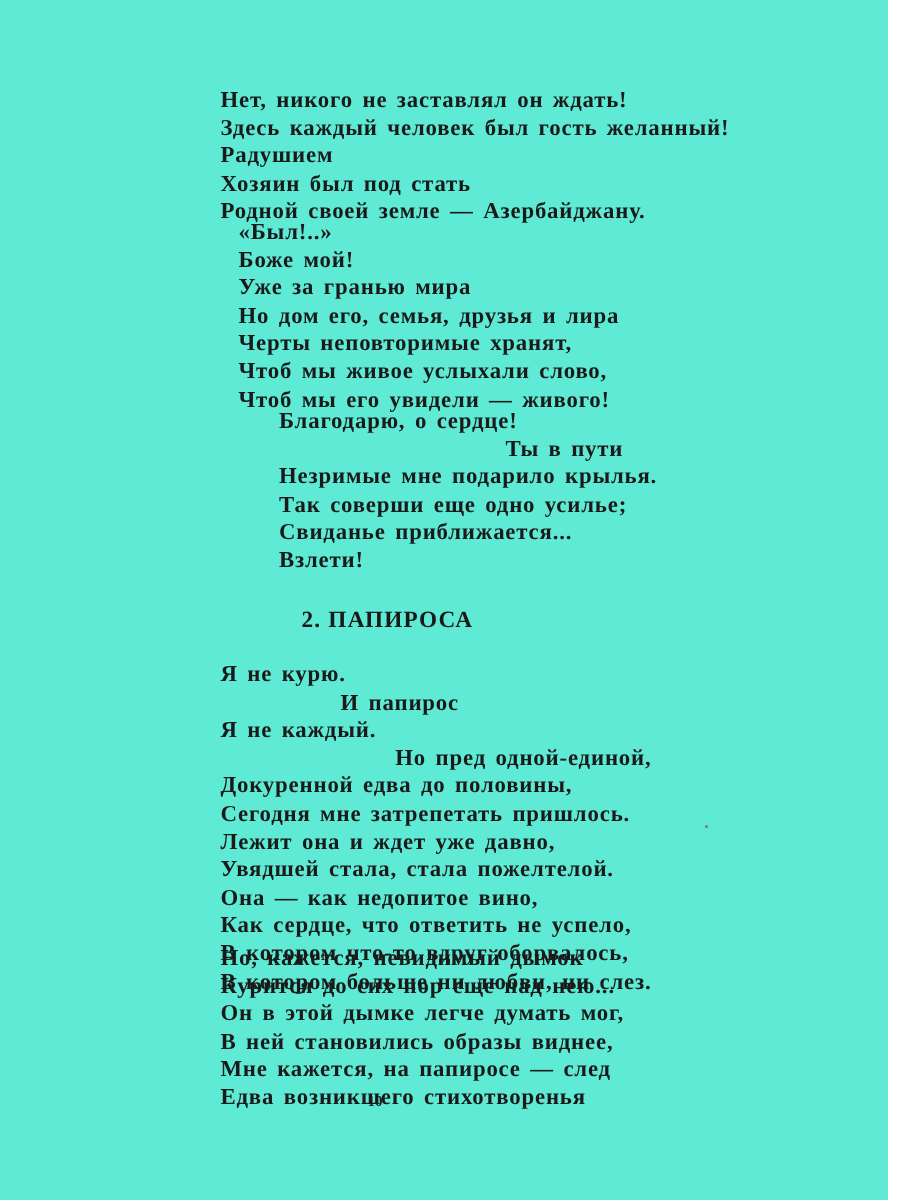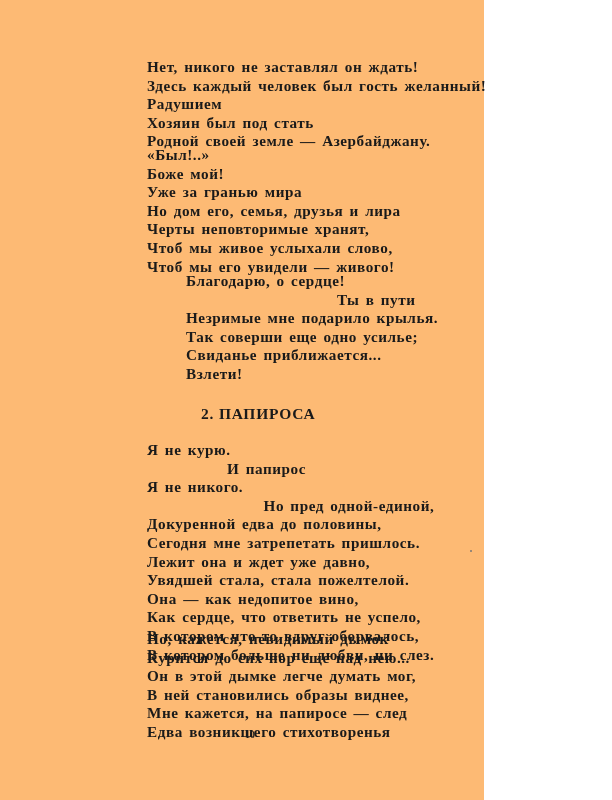--- a/index.html
+++ b/index.html
@@ -11,22 +11,22 @@
       width: 612px;
       height: 800px;
       position: relative;
       overflow: hidden;
       font-family: "Liberation Serif", "DejaVu Serif", serif;
       color: #1a1a1a;
     }
     .page {
       position: absolute;
       left: 0; top: 0;
-      width: 484px; height: 800px;
-      background: #fdba74;
+      width: 592px; height: 800px;
+      background: #5eead4;
     }
     .stanza {
       position: absolute;
       left: 147px;
       margin: 0;
       padding: 0;
     }
     .line {
       display: block;
       white-space: pre;
@@ -68,21 +68,21 @@
 <div class="page">
 
   <div class="stanza" style="top:58px;">
     <span class="line">Нет, никого не заставлял он ждать!</span>
     <span class="line">Здесь каждый человек был гость желанный!</span>
     <span class="line">Радушием</span>
     <span class="line">Хозяин был под стать</span>
     <span class="line">Родной своей земле — Азербайджану.</span>
   </div>
 
-  <div class="stanza" style="top:146px;">
+  <div class="stanza" style="top:146px;margin-left:12px;">
     <span class="line">«Был!..»</span>
     <span class="line">Боже мой!</span>
     <span class="line">Уже за гранью мира</span>
     <span class="line">Но дом его, семья, друзья и лира</span>
     <span class="line">Черты неповторимые хранят,</span>
     <span class="line">Чтоб мы живое услыхали слово,</span>
     <span class="line">Чтоб мы его увидели — живого!</span>
   </div>
 
   <div class="stanza" style="top:272px;margin-left:39px;">
@@ -92,21 +92,21 @@
     <span class="line">Так соверши еще одно усилье;</span>
     <span class="line">Свиданье приближается...</span>
     <span class="line">Взлети!</span>
   </div>
 
   <div class="title">2. ПАПИРОСА</div>
 
   <div class="stanza" style="top:441px;">
     <span class="line">Я не курю.</span>
     <span class="line" style="padding-left:80px;">И папирос</span>
-    <span class="line">Я не никого.</span>
+    <span class="line">Я не каждый.</span>
     <span class="line" style="padding-left:91px;text-align:right;">Но пред одной-единой,</span>
     <span class="line">Докуренной едва до половины,</span>
     <span class="line">Сегодня мне затрепетать пришлось.</span>
     <span class="line">Лежит она и ждет уже давно,</span>
     <span class="line">Увядшей стала, стала пожелтелой.</span>
     <span class="line">Она — как недопитое вино,</span>
     <span class="line">Как сердце, что ответить не успело,</span>
     <span class="line">В котором что-то вдруг оборвалось,</span>
     <span class="line">В котором больше ни любви, ни слез.</span>
   </div>

